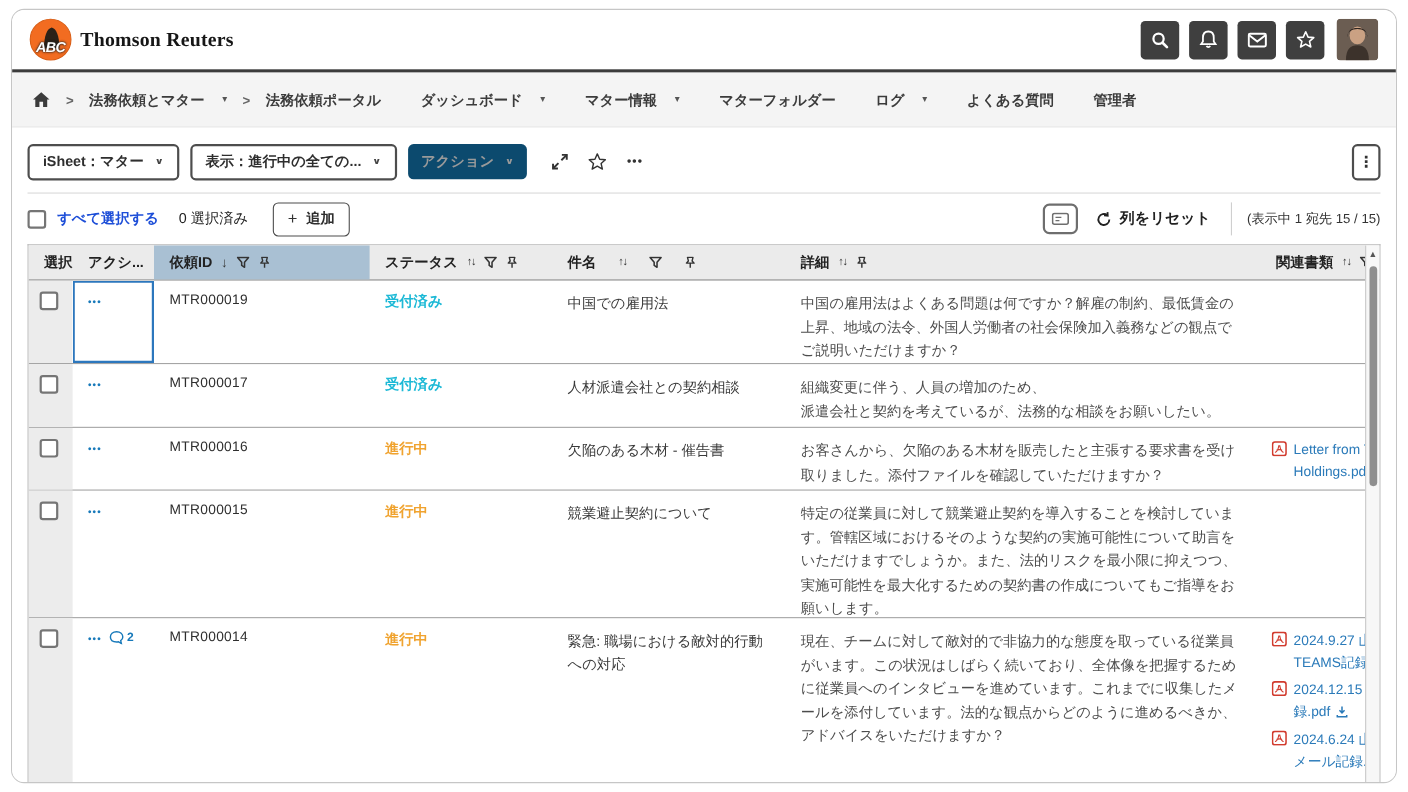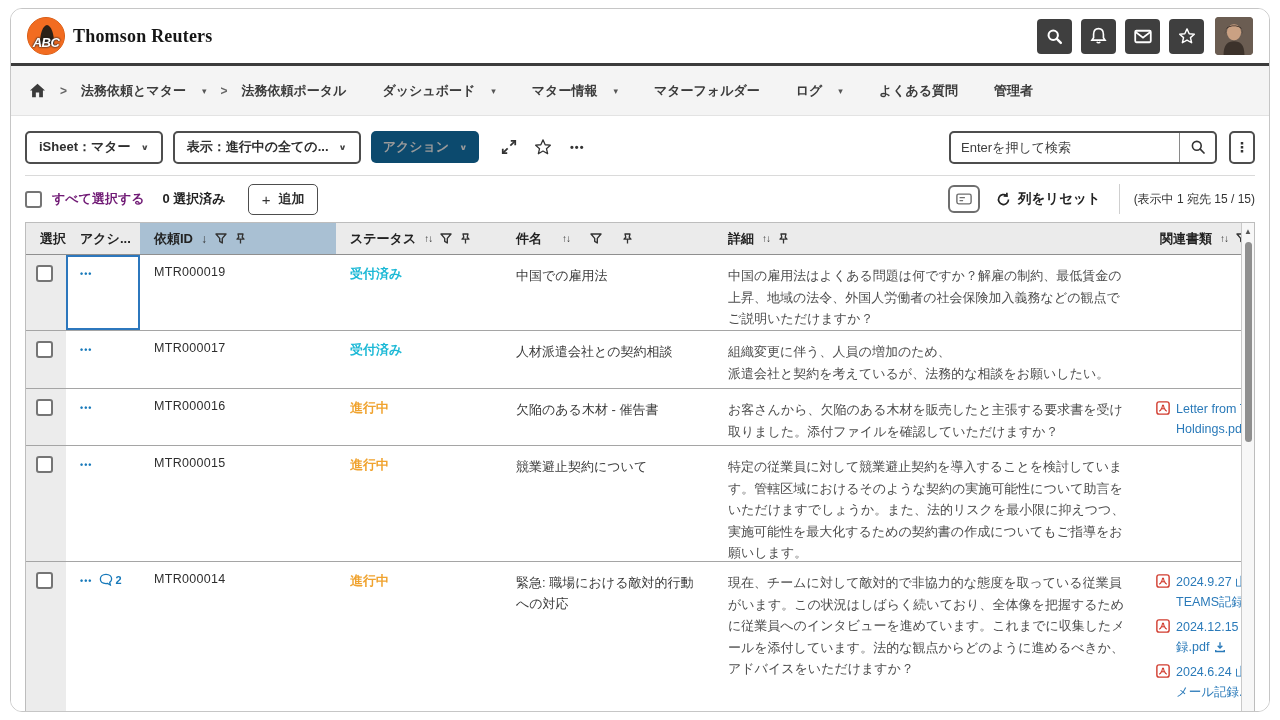--- a/index.html
+++ b/index.html
@@ -43,22 +43,22 @@
   .searchbox { width:268px; height:33px; border:2px solid #4d4d4d; border-radius:5px; display:flex; align-items:center; overflow:hidden; background:#fff; }
   .searchbox input { flex:1; border:none; outline:none; font-size:13px; padding:0 10px; color:#333; font-family:inherit; }
   .searchbox input::placeholder { color:#3d3d3d; opacity:1; }
   .search-go { width:36px; height:100%; border-left:1px solid #8a8a8a; display:flex; align-items:center; justify-content:center; cursor:pointer; }
   .kebab-btn { width:26px; height:33px; border:2px solid #4d4d4d; border-radius:5px; display:flex; align-items:center; justify-content:center; font-size:14px; font-weight:bold; color:#333; cursor:pointer; margin-left:2px; }
 
   .thin-rule { margin-top:11px; border-top:1px solid #dadada; flex:0 0 auto; }
 
   .selbar { height:46px; display:flex; align-items:center; flex:0 0 auto; }
   .cb { width:17px; height:17px; border:2px solid #757575; border-radius:3px; background:#fff; cursor:pointer; flex:0 0 auto; }
-  .selbar-label { font-size:13px; font-weight:bold; color:#701a75; margin-left:10px; }
-  .sel-count { font-size:13px; font-weight:bold; color:#222; margin-left:18px; }
+  .selbar-label { font-size:13px; font-weight:bold; color:#1d4ed8; margin-left:10px; }
+  .sel-count { font-size:13px; font-weight:normal; color:#222; margin-left:18px; }
   .add-btn { margin-left:22px; height:31px; border:1.5px solid #4d4d4d; border-radius:5px; background:#fff; display:flex; align-items:center; gap:8px; padding:0 13px; font-size:13px; font-weight:bold; color:#2e2e2e; cursor:pointer; }
   .add-plus { font-size:15px; font-weight:normal; color:#333; }
   .selbar .spacer { flex:1; }
   .card-btn { width:32px; height:28px; border:2px solid #6e6e6e; border-radius:6px; display:flex; align-items:center; justify-content:center; cursor:pointer; background:#fff; }
   .reset { display:flex; align-items:center; gap:7px; margin-left:16px; font-size:13.5px; font-weight:bold; color:#222; cursor:pointer; }
   .vline { width:1px; height:30px; background:#cfcfcf; margin:0 14px 0 18px; }
   .range-label { font-size:12px; color:#333; white-space:nowrap; }
 
   
   .table-wrap { flex:1; border:1px solid #bdbdbd; border-bottom:none; position:relative; overflow:hidden; display:flex; flex-direction:column; margin-bottom:0; }
@@ -225,29 +225,20 @@
             <line x1="2" y1="16" x2="7.5" y2="10.5" stroke="#333" stroke-width="2"></line>
           </svg>
       </div>
       <div class="tb-icon">
         <svg width="18" height="18" viewBox="0 0 24 24">
             <path d="M12 2.5 L14.9 9 L21.8 9.6 L16.6 14.2 L18.2 21 L12 17.4 L5.8 21 L7.4 14.2 L2.2 9.6 L9.1 9 Z" fill="none" stroke="#333" stroke-width="1.7" stroke-linejoin="round"></path>
           </svg>
       </div>
       <div class="tb-icon tb-more">•••</div>
       <div class="spacer"></div>
-      <div class="searchbox">
-        <input type="text" placeholder="Enterを押して検索" style="">
-        <div class="search-go">
-          <svg width="16" height="16" viewBox="0 0 20 20">
-              <circle cx="8.5" cy="8.5" r="5.5" fill="none" stroke="#333" stroke-width="2"></circle>
-              <line x1="12.8" y1="12.8" x2="17.5" y2="17.5" stroke="#333" stroke-width="2.2" stroke-linecap="round"></line>
-            </svg>
-        </div>
-      </div>
       <div class="kebab-btn">⋮</div>
     </div>
 
     <div class="thin-rule"></div>
 
     <div class="selbar">
       <div class="cb"></div>
       <span class="selbar-label">すべて選択する</span>
       <span class="sel-count">0 選択済み</span>
       <div class="add-btn">

